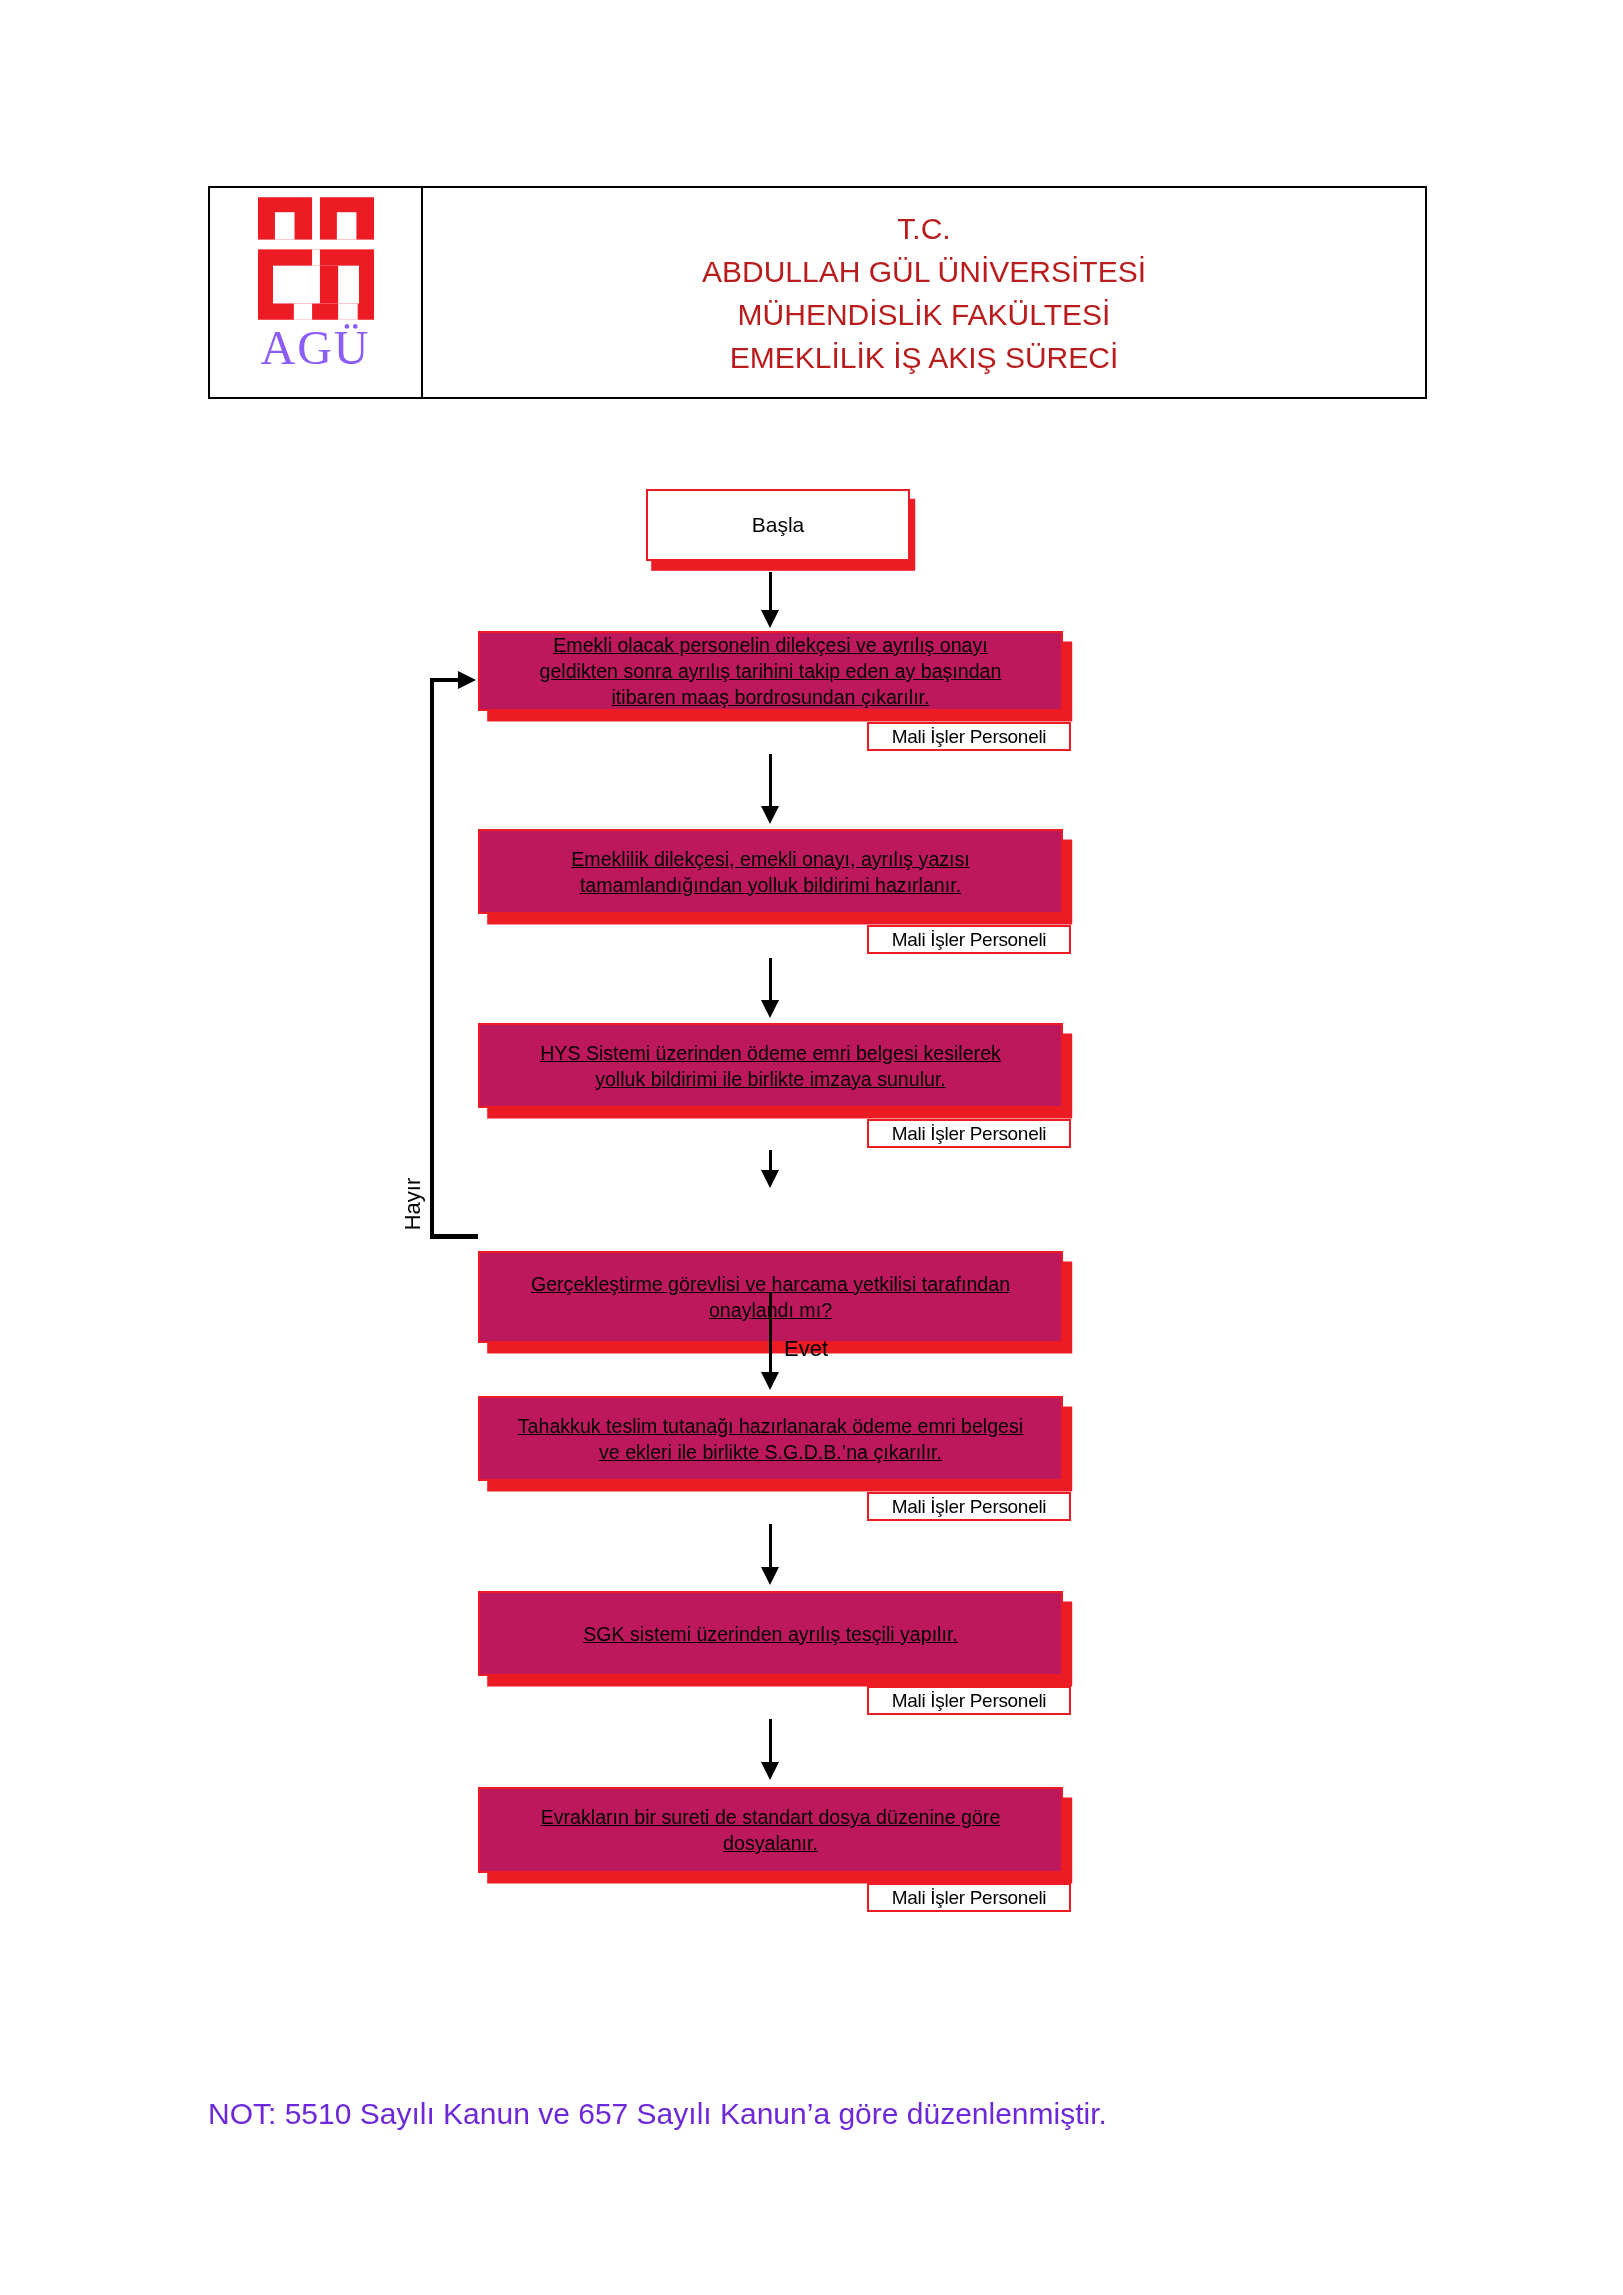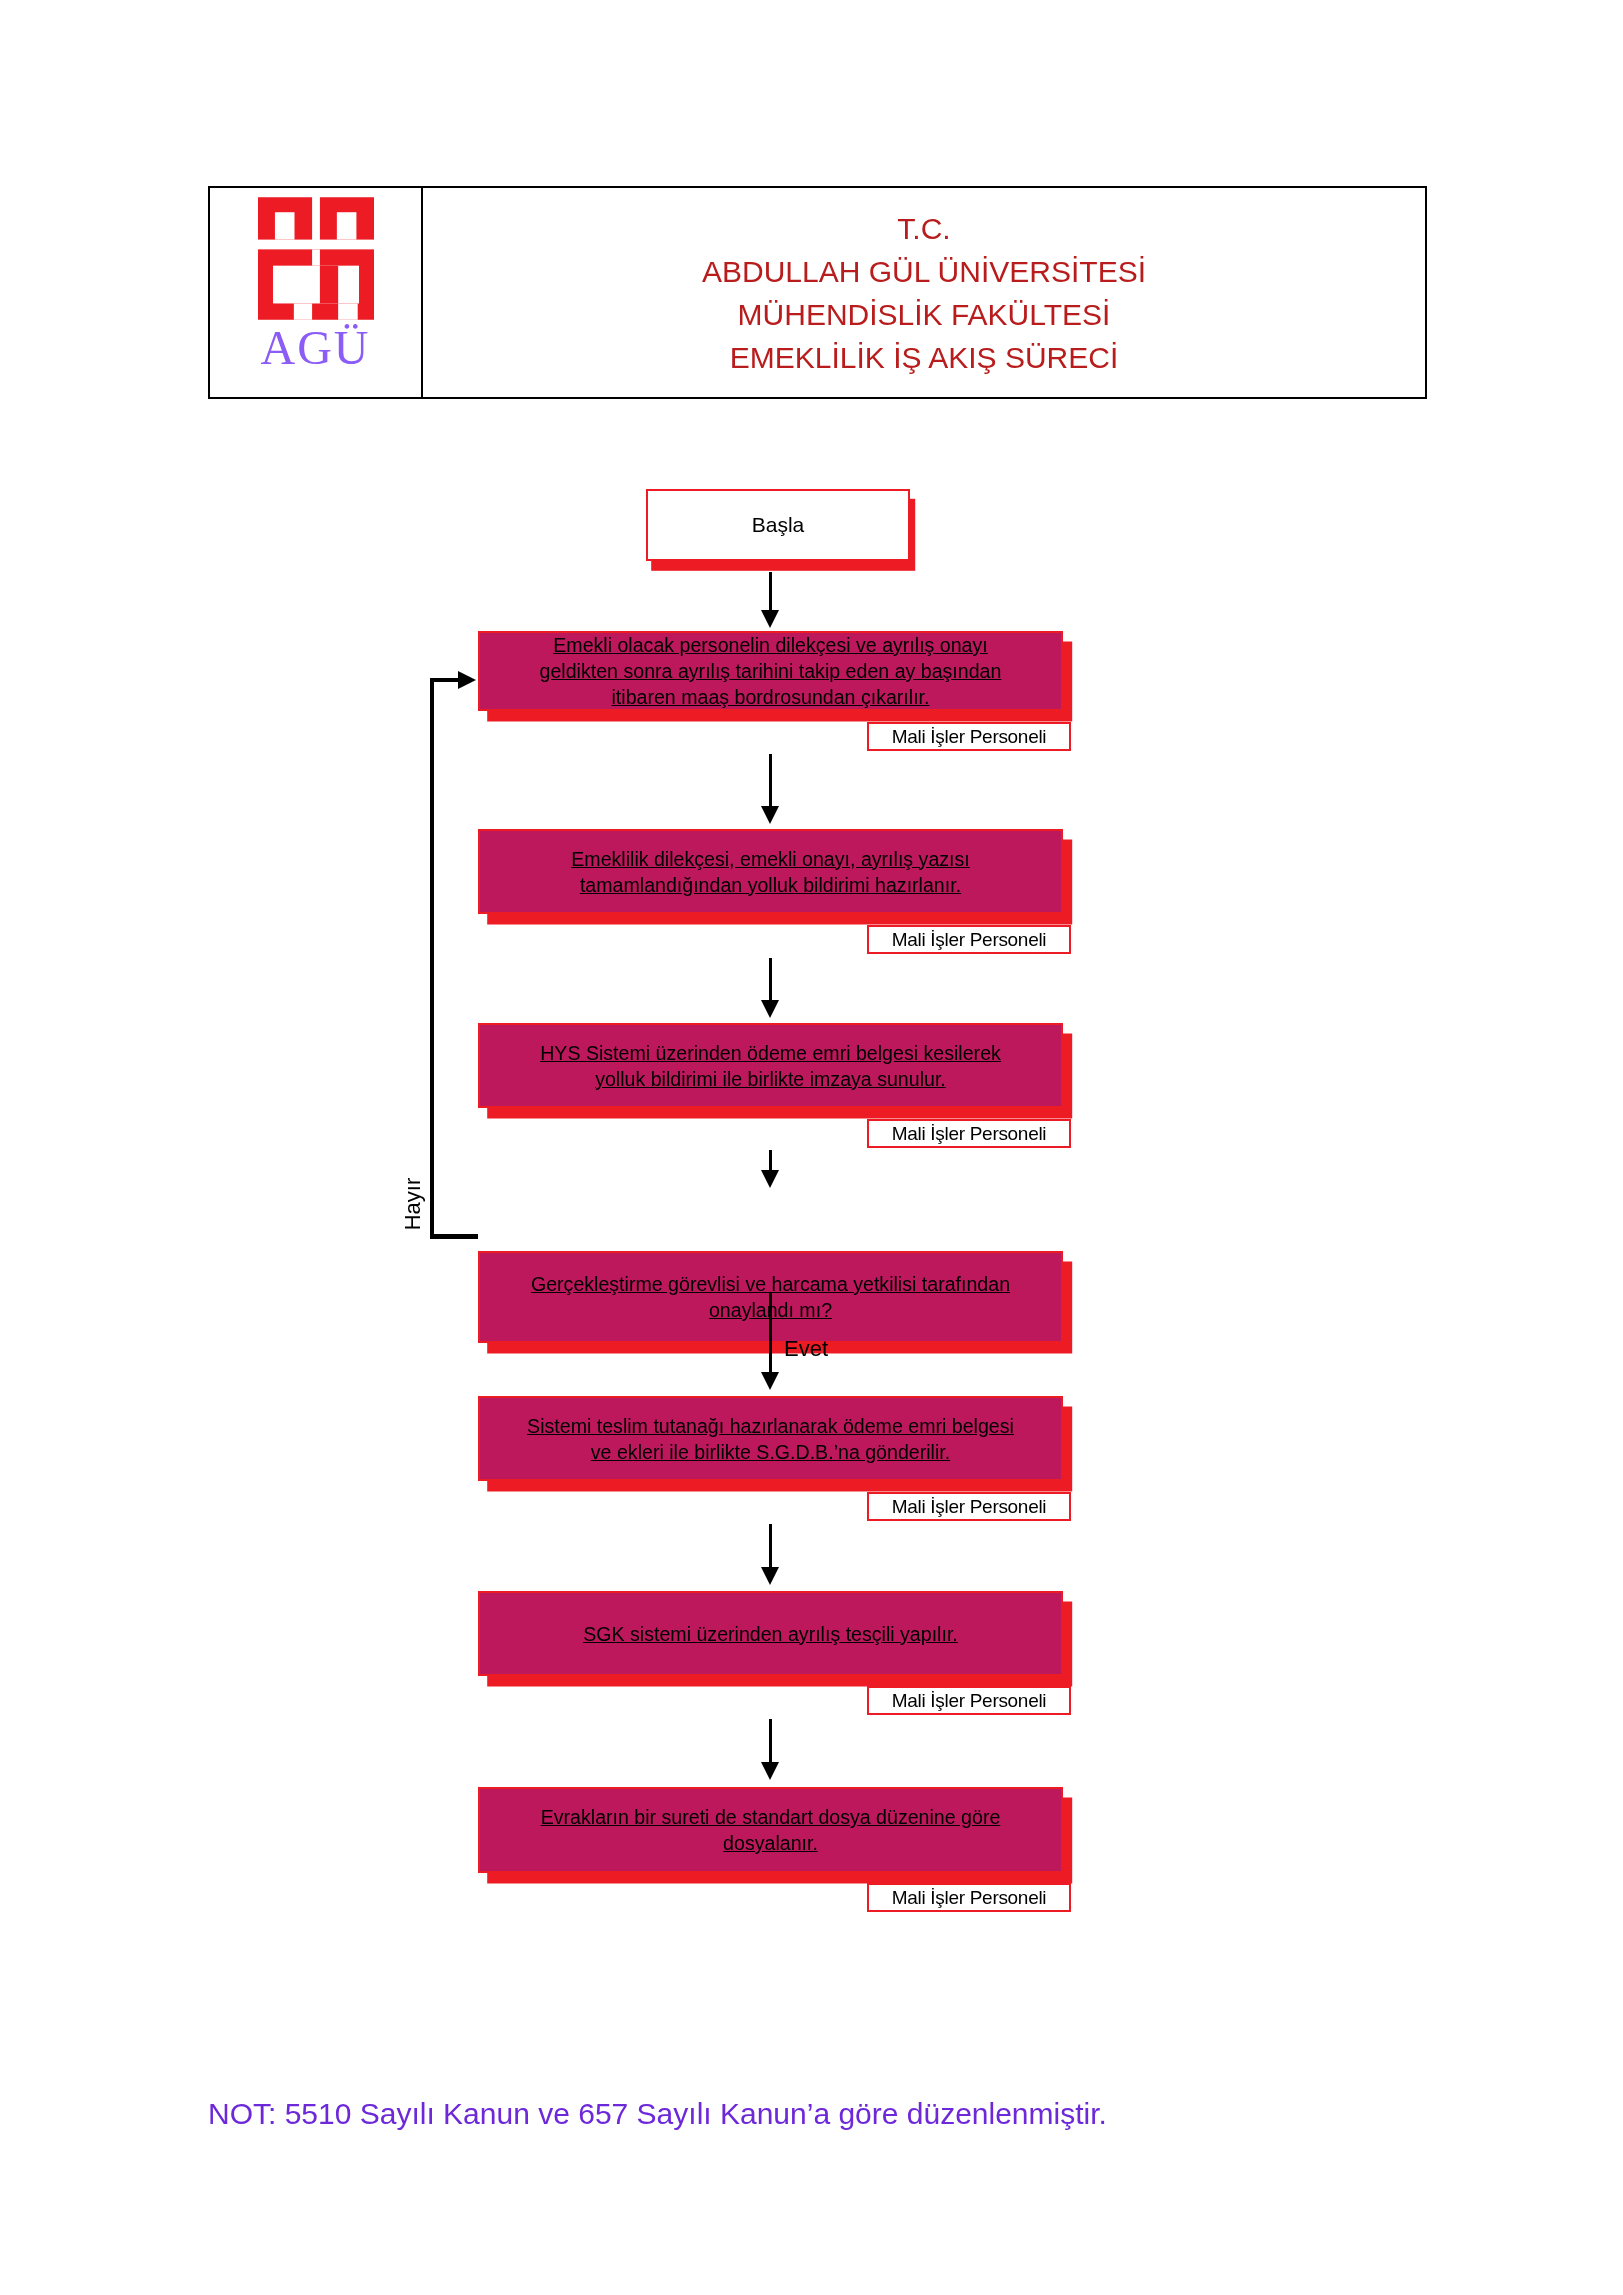--- a/index.html
+++ b/index.html
@@ -146,22 +146,22 @@
   <div class="fb-vline"></div>
   <div class="fb-top"></div>
   <div class="fb-tophead"></div>
   <div class="edge-label no-label">Hayır</div>
 
   <div class="vline" style="left:769px;top:1293px;height:81px;"></div>
   <div class="vhead" style="left:761px;top:1372px;"></div>
   <div class="edge-label yes-label">Evet</div>
 
   <div class="pbox" style="top:1396px;height:85px;">
-    <div class="ln">Sistemi teslim tutanağı hazırlanarak ödeme emri belgesi</div>
-    <div class="ln">ve ekleri ile birlikte S.G.D.B.’na gönderilir.</div>
+    <div class="ln">Tahakkuk teslim tutanağı hazırlanarak ödeme emri belgesi</div>
+    <div class="ln">ve ekleri ile birlikte S.G.D.B.’na çıkarılır.</div>
   </div>
   <div class="rolebox" style="top:1492px;">
     <span>Mali İşler Personeli</span>
   </div>
   <div class="vline" style="left:769px;top:1524px;height:44px;"></div>
   <div class="vhead" style="left:761px;top:1567px;"></div>
 
   <div class="pbox" style="top:1591px;height:85px;">
     <div class="ln">SGK sistemi üzerinden ayrılış tesçili yapılır.</div>
   </div>

